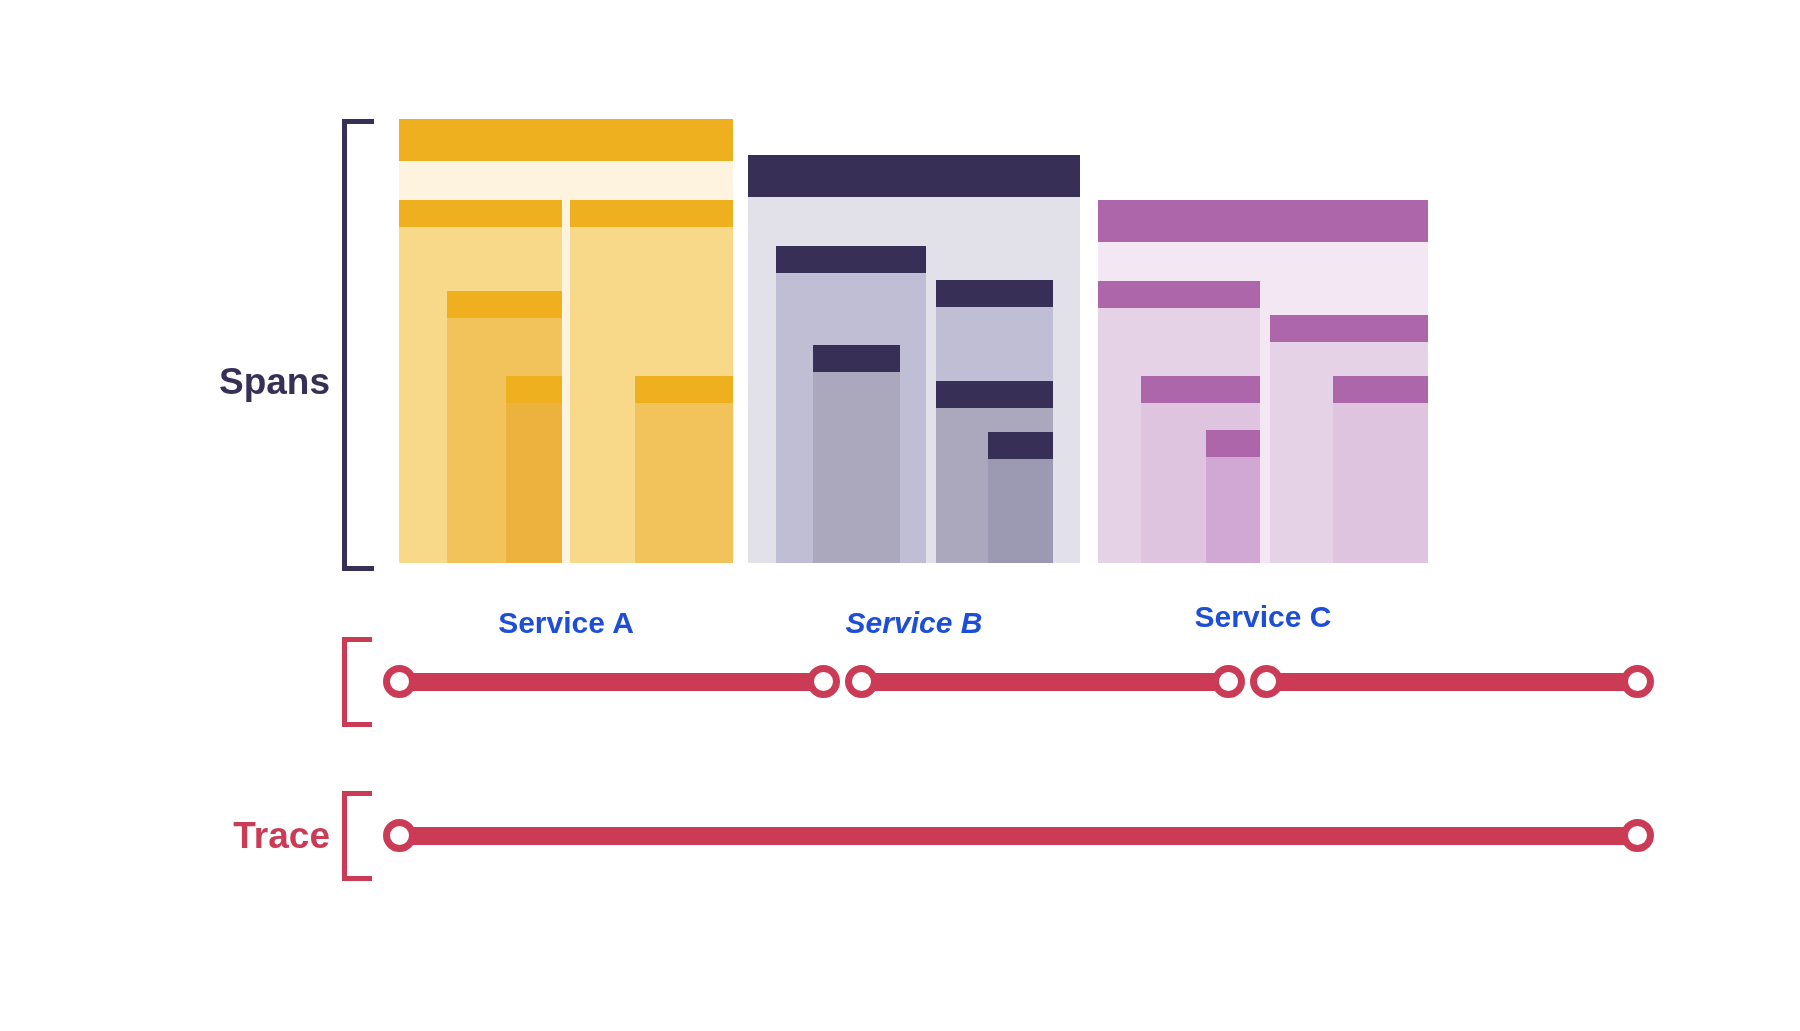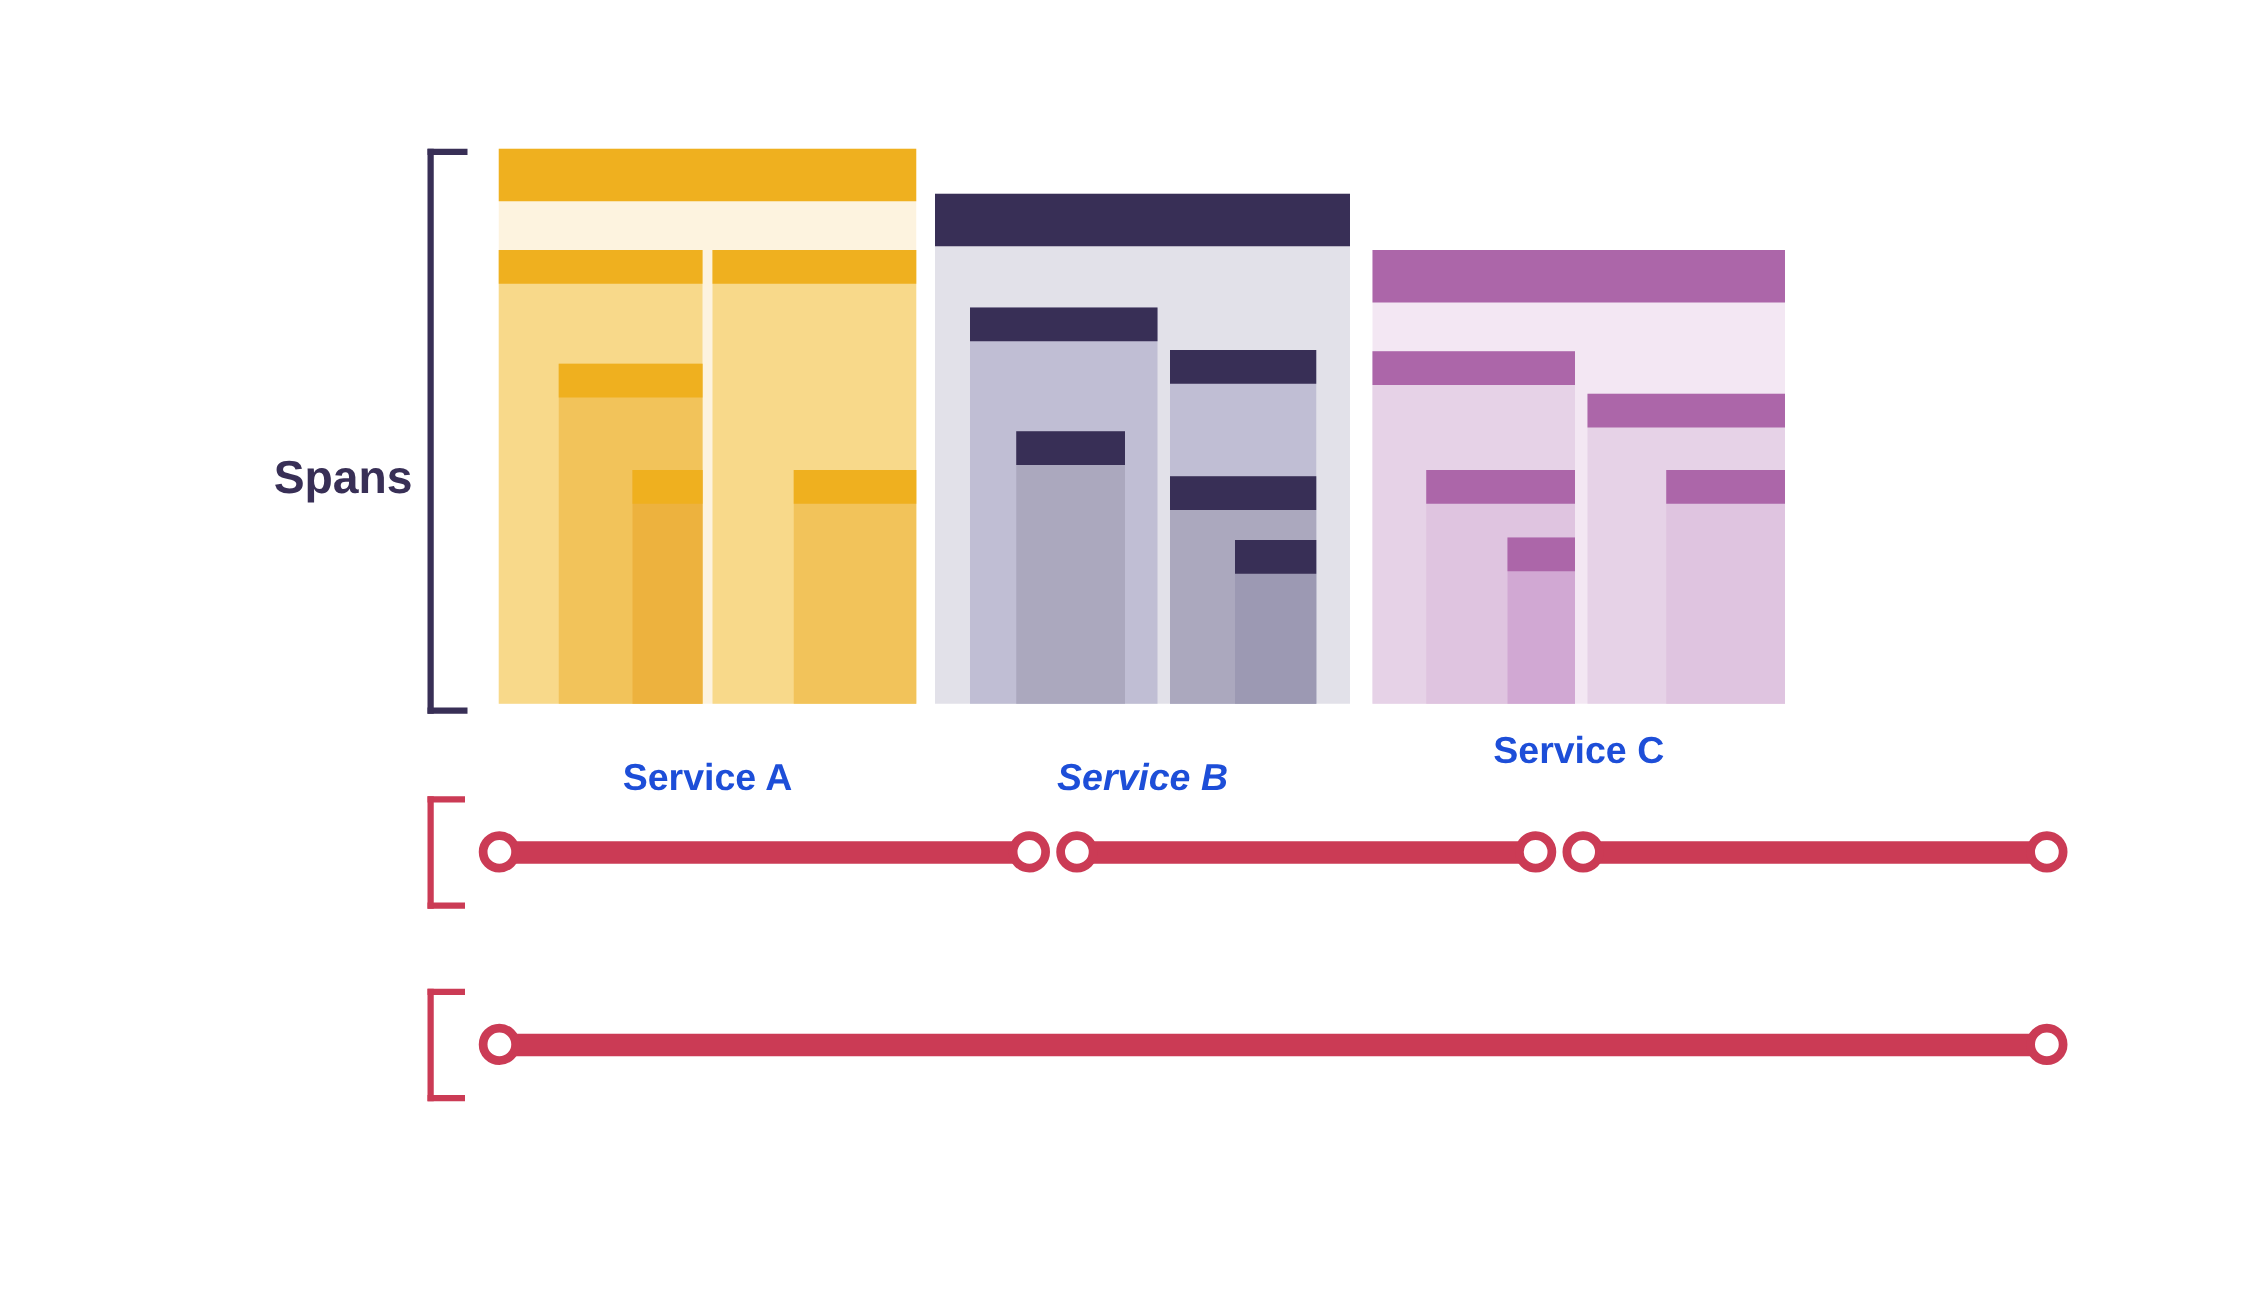--- a/index.html
+++ b/index.html
@@ -116,20 +116,21 @@
     background: #ffffff;
     box-sizing: border-box;
   }
 </style>
 </head>
 <body>
 
 <div id="stage">
 
   <div class="row-label label-spans">Spans</div>
+  <div class="row-label label-trace">Trace</div>
 
   <div class="bracket" id="bracket-spans"></div>
   <div class="bracket" id="bracket-transactions"></div>
   <div class="bracket" id="bracket-trace"></div>
 
   <div class="abs" id="spans-layer" style="left:0;top:0;width:1800px;height:600px;">
       <div class="span-rect" style="left: 399px; top: 119px; width: 334px; height: 444px; background: rgb(253, 243, 223);">
         <div class="abs" style="left: 0px; top: 0px; width: 100%; height: 42px; background: rgb(239, 176, 31);"></div>
       </div>
       <div class="span-rect" style="left: 399px; top: 200px; width: 163px; height: 363px; background: rgb(248, 217, 138);">
@@ -180,21 +181,21 @@
       <div class="span-rect" style="left: 1270px; top: 315px; width: 158px; height: 248px; background: rgb(230, 210, 231);">
         <div class="abs" style="left: 0px; top: 0px; width: 100%; height: 27px; background: rgb(172, 102, 169);"></div>
       </div>
       <div class="span-rect" style="left: 1333px; top: 376px; width: 95px; height: 187px; background: rgb(223, 196, 224);">
         <div class="abs" style="left: 0px; top: 0px; width: 100%; height: 27px; background: rgb(172, 102, 169);"></div>
       </div>
     </div>
 
   <div class="service-caption" style="left:399px;top:608px;width:334px;">Service A</div>
   <div class="service-caption" style="left:748px;top:608px;width:332px;font-style:italic;">Service B</div>
-  <div class="service-caption" style="left:1098px;top:586px;width:330px;">Service C</div>
+  <div class="service-caption" style="left:1098px;top:602px;width:330px;">Service C</div>
 
   <div class="abs" id="lines-layer" style="left:0;top:0;width:1800px;height:1031px;">
       <div class="tline" style="left: 399px; top: 673px; width: 424px;"></div>
       <div class="tdot" style="left: 383px; top: 665px;"></div>
       <div class="tdot" style="left: 807px; top: 665px;"></div>
       <div class="tline" style="left: 861px; top: 673px; width: 367px;"></div>
       <div class="tdot" style="left: 845px; top: 665px;"></div>
       <div class="tdot" style="left: 1212px; top: 665px;"></div>
       <div class="tline" style="left: 1266px; top: 673px; width: 371px;"></div>
       <div class="tdot" style="left: 1250px; top: 665px;"></div>

